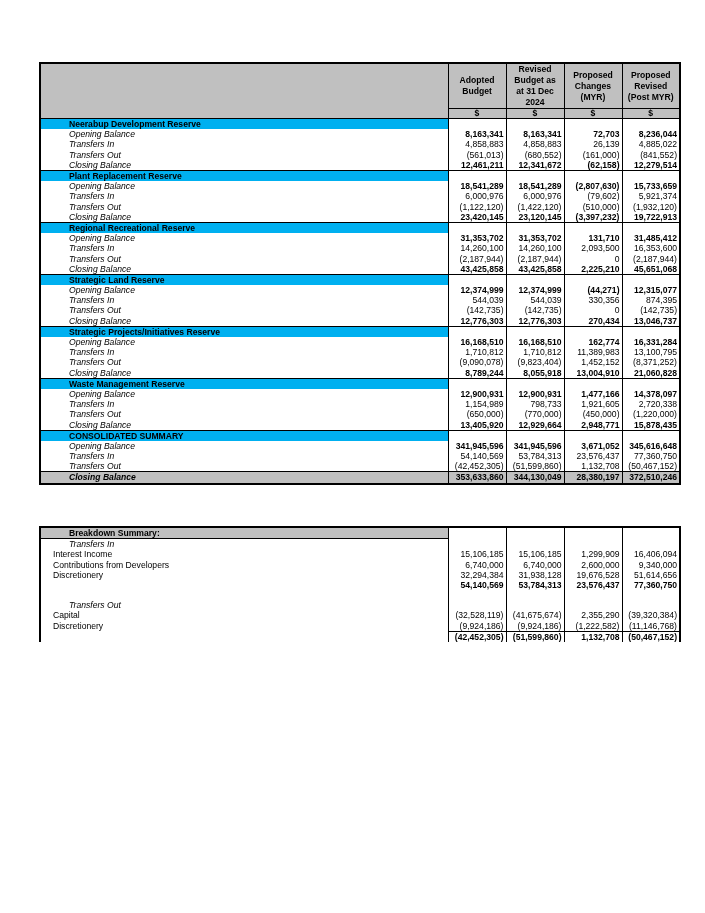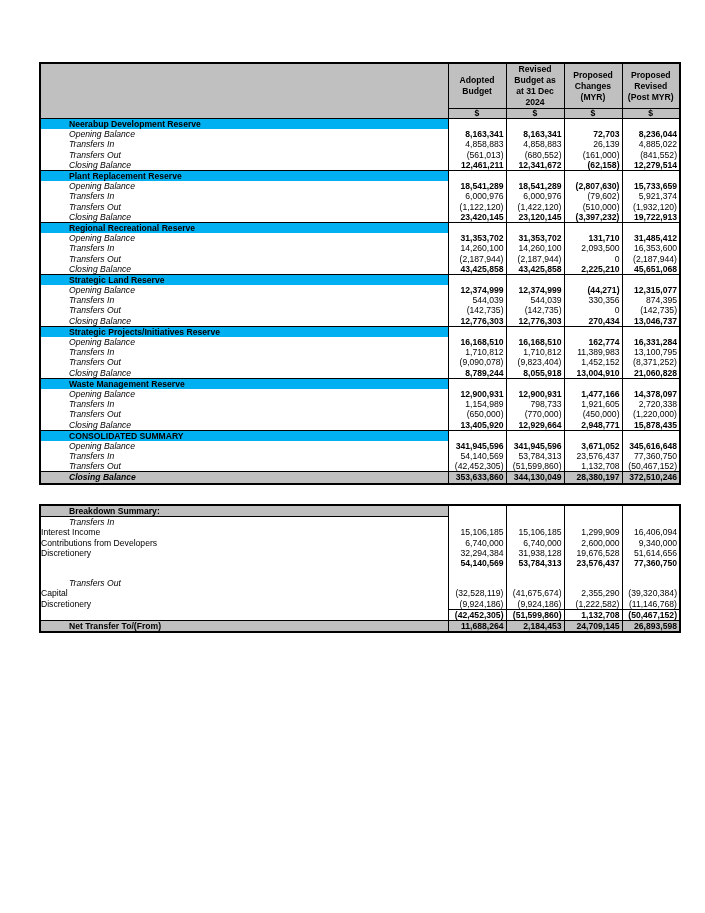--- a/index.html
+++ b/index.html
@@ -17,23 +17,23 @@
   td.lab { border-left:2px solid #000;padding-left:28px; }
   tr.b td.lab { font-weight:normal; font-style:italic; }
   tr.i td.lab { font-style:italic; }
   tr.bold td.n { font-weight:bold; }
   tr.close td.n { border-bottom:1px solid #000; }
   tr.close td.lab { border-bottom:0; }
   tr.grey td { background:#c0c0c0; font-weight:bold; border-top:1px solid #000; border-bottom:2px solid #000; }
   tr.grey td.lab { font-style:italic; }
   tr.gap td { height:10px; }
   .tbl-main { top:62px; border-right:2px solid #000; border-top:2px solid #000; }
-  .tbl-bd { top:504px; border-top:2px solid #000; border-right:2px solid #000; }
+  .tbl-bd { top:526px; border-top:2px solid #000; border-right:2px solid #000; }
   .bdhdr td.lab { background:#c0c0c0; font-weight:bold; border-bottom:1px solid #000; }
-  tr.plain td.lab { padding-left:0; }
+  tr.plain td.lab { padding-left:12px; }
   tr.subtot td.n { border-top:1px solid #000; font-weight:bold; }
 </style>
 </head>
 <body>
 
 <table class="tbl-main">
   <colgroup>
       <col class="lab">
       <col class="num">
       <col class="num">
@@ -381,21 +381,14 @@
         <td class="n">(1,222,582)</td>
         <td class="n">(11,146,768)</td>
       </tr>
       <tr class="subtot">
         <td class="lab"></td>
         <td class="n">(42,452,305)</td>
         <td class="n">(51,599,860)</td>
         <td class="n">1,132,708</td>
         <td class="n">(50,467,152)</td>
       </tr>
-      <tr class="grey">
-        <td class="lab" style="font-style: normal;">Net Transfer To/(From)</td>
-        <td class="n">11,688,264</td>
-        <td class="n">2,184,453</td>
-        <td class="n">24,709,145</td>
-        <td class="n">26,893,598</td>
-      </tr>
     </tbody>
 </table>
 
 </body></html>

